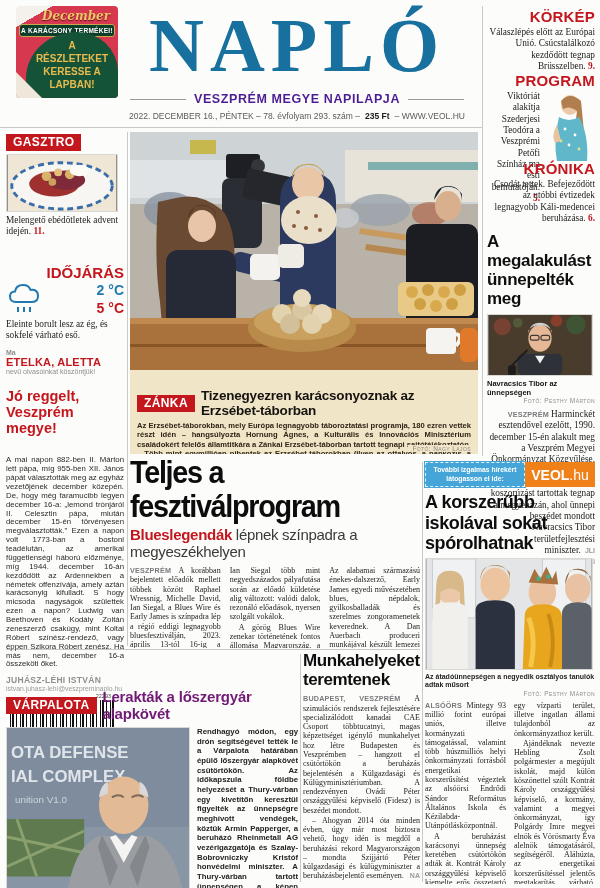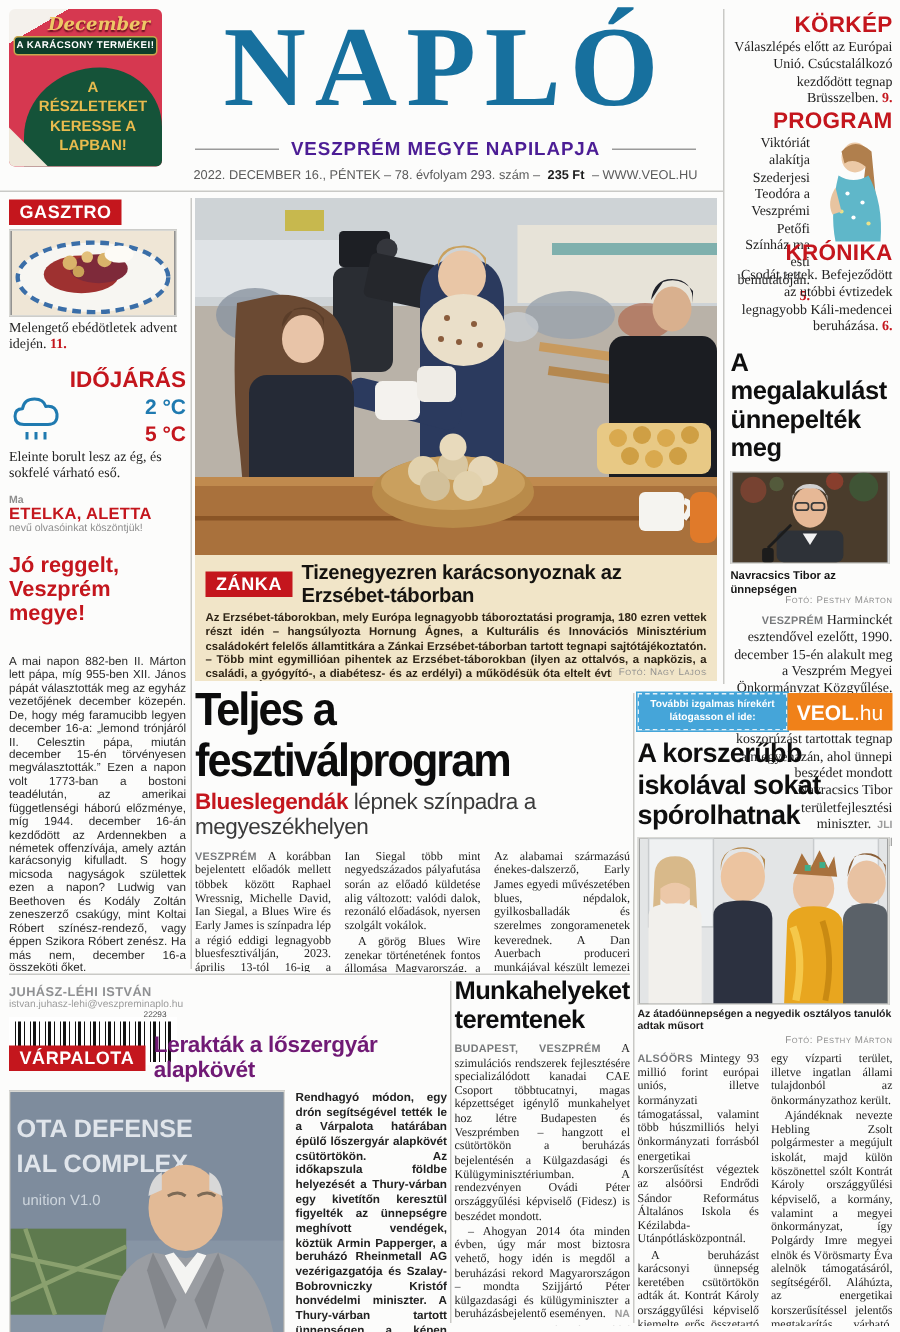--- a/index.html
+++ b/index.html
@@ -3,21 +3,21 @@
 <meta charset="utf-8">
 <style>
   *{margin:0;padding:0;box-sizing:border-box}
   html,body{background:#e9e9e9}
   .page{position:relative;width:600px;height:888px;margin:0 auto;background:#fcfcfb;overflow:hidden;
         font-family:"Liberation Serif",serif;color:#1d1d1d}
   .abs{position:absolute}
   .divider{background:#c9c9c6}
 
   
-  .ad-box{left:6px;top:6px;width:102px;height:105px;border-radius:4px;overflow:hidden;
+  .ad-box{left:16px;top:6px;width:102px;height:92px;border-radius:4px;overflow:hidden;
           background:linear-gradient(150deg,#f4f1ec 0 14%,#d63850 14% 100%)}
   .ad-ribbon{position:absolute;top:3px;left:26px;font:italic bold 12px "DejaVu Serif",serif;color:#eec766;text-shadow:0 1px 1px #6a1020}
   .ad-band{position:absolute;top:18px;left:3px;right:3px;background:#0e3d2a;border:1px solid #c8a74d;border-radius:3px;
            color:#fff;font:bold 6.5px "Liberation Sans",sans-serif;text-align:center;padding:2px 1px;letter-spacing:.3px}
   .ad-blob{position:absolute;bottom:0;left:10px;right:0;height:66px;background:#155339;
            border-radius:55% 45% 0 0/70% 60% 0 0;display:flex;align-items:center;justify-content:center;
            color:#e9bb4e;font:bold 10px/1.3 "Liberation Sans",sans-serif;text-align:center;padding:6px}
   .ad-fold{position:absolute;bottom:0;left:0;width:0;height:0;border-bottom:26px solid #efe8da;border-right:26px solid transparent}
   .logo{left:112px;top:2px;width:370px;text-align:center;font:bold 76px/86px "Liberation Serif",serif;
         color:#17709e;letter-spacing:6px}
@@ -45,41 +45,41 @@
   .body-p + .body-p{text-indent:9px;margin-top:1px}
   .lead{font:bold 7.2px "Liberation Sans",sans-serif;color:#77797b;letter-spacing:.2px}
   .sign{font:bold 7px "Liberation Sans",sans-serif;color:#9b9b9b;margin-left:4px}
   .more{font:7.5px "Liberation Sans",sans-serif;color:#8b8b8b;text-align:right;margin-top:1px}
 
   
   .left-rail{left:6px;top:132px;width:118px;height:752px;overflow:hidden}
   .red-label{display:inline-block;background:#c4161d;color:#fff;font:bold 12px/14px "Liberation Sans",sans-serif;
              padding:1px 7px 2px;letter-spacing:.4px}
   .gasztro-cap{font:9.3px/1.2 "Liberation Serif",serif;margin-top:3px;color:#222}
-  .weather{margin-top:9px}
+  .weather{margin-top:27px}
   .weather h3{font:bold 15px "Liberation Sans",sans-serif;color:#c4161d;text-align:right}
   .weather-row{display:flex;align-items:flex-start;margin-top:1px}
   .temps{flex:1;text-align:right;font:bold 14px/1.25 "Liberation Sans",sans-serif}
   .t-low{color:#1f7ab0}.t-high{color:#c4161d}
   .forecast{font:9.3px/1.2 "Liberation Serif",serif;text-align:left;margin-top:2px;color:#222}
   .nameday{margin-top:7px;font-family:"Liberation Sans",sans-serif}
   .nd-pre{font-size:7px;color:#8e8e8e;font-weight:bold}
   .nd-names{font:bold 11px "Liberation Sans",sans-serif;color:#c4161d;letter-spacing:.2px}
   .nd-suf{font-size:7px;color:#8e8e8e}
   .greet-title{margin-top:13px;font:bold 14.5px/1.12 "Liberation Sans",sans-serif;color:#c4161d}
   .greet-body{margin-top:20px;font:7.8px/1.14 "Liberation Sans",sans-serif;color:#2a2a2a;text-align:justify}
   .byline{margin-top:6px;font:bold 8.5px "Liberation Sans",sans-serif;color:#8f9092;letter-spacing:.3px}
   .email{font:6.8px "Liberation Sans",sans-serif;color:#9c9c9c}
   .barcode-wrap{position:relative;margin-top:5px;width:112px;height:32px;background:#fff;padding:3px 4px 2px}
   .barcode{width:100%;height:100%;
      background:repeating-linear-gradient(90deg,#111 0 1px,#fff 1px 2px,#111 2px 4px,#fff 4px 6px,#111 6px 7px,#fff 7px 10px)}
   .barcode-num{position:absolute;top:-4px;right:6px;font:5.5px "Liberation Sans",sans-serif;color:#444;background:#fcfcfb;padding:0 1px}
 
   
-  .zanka{left:130px;top:370px;width:348px;height:84px;background:#f1e5c8;padding:4px 7px 3px;overflow:hidden}
+  .zanka{left:130px;top:370px;width:348px;height:84px;background:#f1e5c8;padding:18px 7px 3px;overflow:hidden}
   .zanka-head{display:flex;align-items:center;gap:6px;margin-bottom:3px}
   .zanka-head h2{font:bold 13.5px "Liberation Sans",sans-serif;color:#151310;letter-spacing:-.2px}
   .zanka-body{font:bold 7.6px/1.22 "Liberation Sans",sans-serif;color:#2e2416;text-align:justify}
   .zanka-credit{position:absolute;right:7px;bottom:2px;background:#f1e5c8;padding-left:4px}
 
   
   .festival{left:130px;top:456px;width:290px;height:192px;overflow:hidden}
   .festival h1{font:bold 31px/34px "Liberation Sans",sans-serif;color:#0c0c0c;letter-spacing:-1.4px;
                transform:scaleX(.93);transform-origin:left}
   .fest-sub{font:15px "Liberation Sans",sans-serif;color:#3a3a3a;margin:2px 0 6px;letter-spacing:-.3px}

